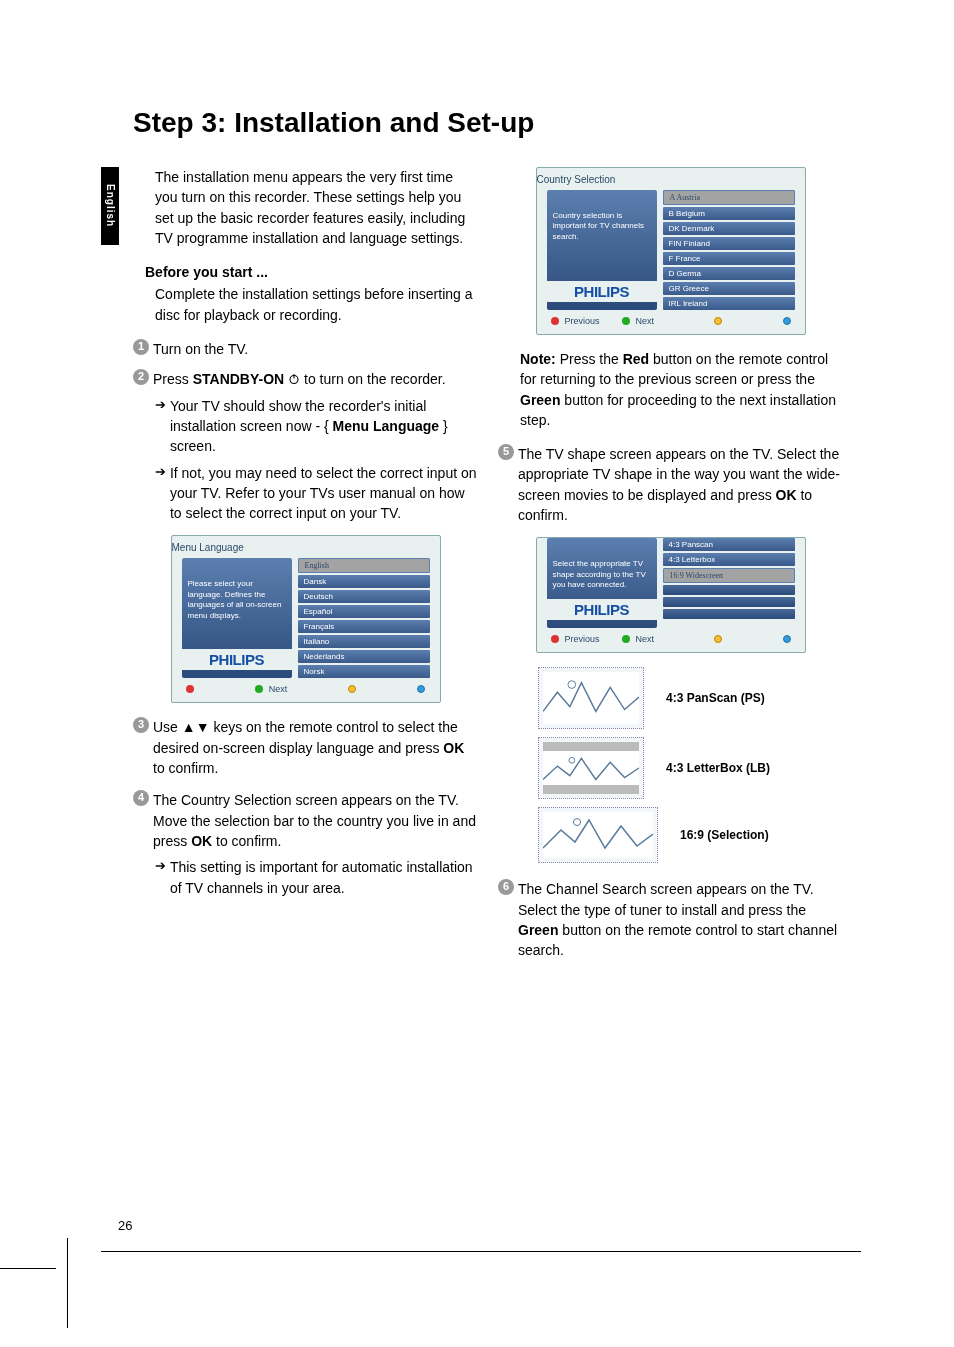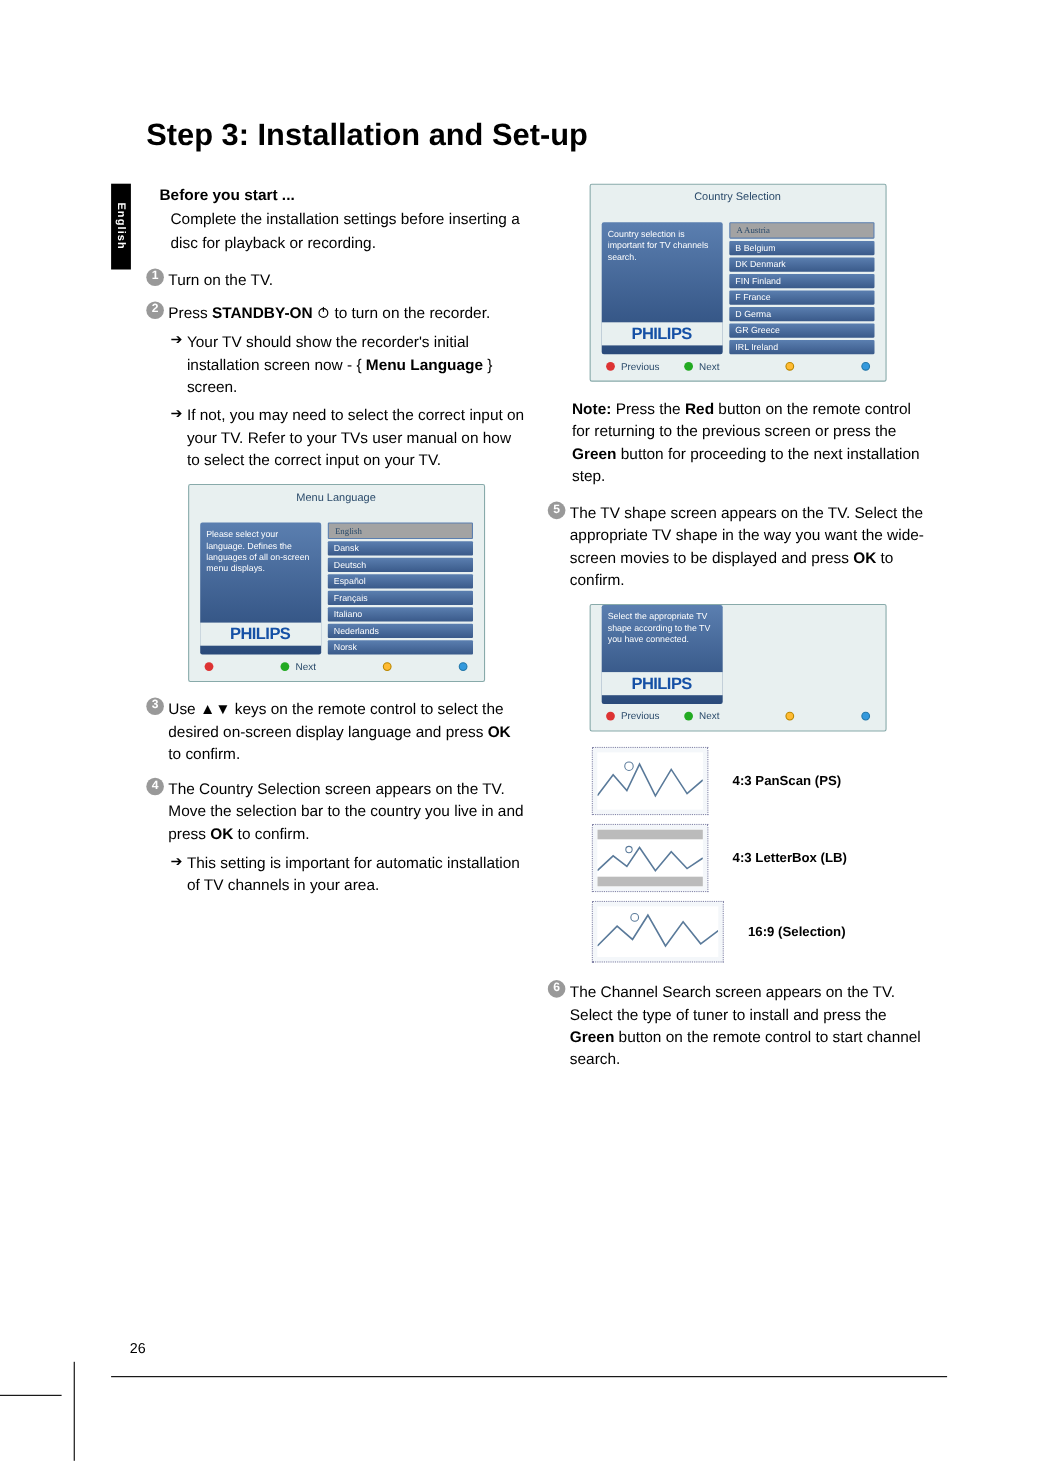--- a/index.html
+++ b/index.html
@@ -71,24 +71,24 @@
   
   .osd {
     width: 270px;
     border: 1px solid #8aa;
     border-radius: 2px;
     background: #e8f0f0;
     margin: 12px auto 14px auto;
     position: relative;
     padding-bottom: 8px;
   }
-  .osd-title { text-align: center; font-size: 10px; color: #2a4a6a; padding: 6px 0 17px 0; }
+  .osd-title { text-align: left; font-size: 10px; color: #2a4a6a; padding: 6px 0 5px 0; }
   .osd-body { display: flex; padding: 0 10px; gap: 6px; min-height: 90px; }
   .osd-left { width: 110px; font-size: 8px; color: #fff; background: linear-gradient(#5b7fb0, #2a4a7a); border-radius: 2px; padding: 6px; position: relative; }
-  .osd-left-text { line-height: 1.3; }
+  .osd-left-text { line-height: 1.3; margin-top: 15px; }
   .philips-logo { position: absolute; bottom: 8px; left: 0; right: 0; text-align: center; color: #1550a5; font-weight: 900; font-size: 15px; letter-spacing: -0.5px; background: none; }
   .osd-list { flex: 1; display: flex; flex-direction: column; gap: 2px; }
   .osd-item { font-size: 8px; color: #fff; background: linear-gradient(#5b7fb0, #3a5a8a); padding: 2px 6px; border-radius: 1px; }
   .osd-item.sel { background: #a3a3a3; color: #2a4a6a; border: 1px solid #5b7fb0; font-family: Liberation Serif, serif; }
   .osd-bottom { display: flex; align-items: center; gap: 6px; padding: 6px 14px 0 14px; font-size: 9px; color: #2a4a6a; }
   .dot { width: 8px; height: 8px; border-radius: 50%; display: inline-block; }
   .dot.red { background: #d33; }
   .dot.green { background: #2a2; }
   .dot.yellow { background: #fb3; border: 0.5px solid #b80; }
   .dot.blue { background: #39d; border: 0.5px solid #27a; }
@@ -118,20 +118,21 @@
   svg.m { width: 100%; height: 100%; }
 </style>
 </head>
 <body>
 
 <div class="lang-tab">English</div>
 
 <div class="page-title">Step 3: Installation and Set-up</div>
 
 <div class="left-col">
+  <p class="body-text indented">The installation menu appears the very first time you turn on this recorder. These settings help you set up the basic recorder features easily, including TV programme installation and language settings.</p>
 
   <p class="body-text indented" style="margin-bottom:2px;margin-left:12px;"><b>Before you start ...</b></p>
   <p class="body-text indented">Complete the installation settings before inserting a disc for playback or recording.</p>
 
   <div class="step-line">
     <span class="step-circle">1</span>
     <span class="txt">Turn on the TV.</span>
   </div>
 
   <div class="step-line" style="margin-top:10px;">
@@ -240,20 +241,28 @@
     <span class="step-circle">5</span>
     <span class="txt"><span>The TV shape screen appears on the TV. Select the appropriate TV shape in the way you want the wide-screen movies to be displayed and press </span><b>OK</b><span> to confirm.</span></span>
   </div>
 
   <div class="osd">
     <div class="osd-body">
       <div class="osd-left">
         <div class="osd-left-text">Select the appropriate TV shape according to the TV you have connected.</div>
         <div class="philips-logo" style="background:#e8f0f0; padding:2px 0;">PHILIPS</div>
       </div>
+      <div class="osd-list">
+        <div class="osd-item">4:3 Panscan</div>
+        <div class="osd-item">4:3 Letterbox</div>
+        <div class="osd-item sel">16:9 Widescreen</div>
+        <div class="osd-item" style="background:linear-gradient(#4a6a9a,#2a4a7a);height:10px;"></div>
+        <div class="osd-item" style="background:linear-gradient(#4a6a9a,#2a4a7a);height:10px;"></div>
+        <div class="osd-item" style="background:linear-gradient(#4a6a9a,#2a4a7a);height:10px;"></div>
+      </div>
     </div>
     <div class="osd-bottom">
       <span class="dot red"></span>
       <span>Previous</span>
       <span style="width:10px;"></span>
       <span class="dot green"></span>
       <span>Next</span>
       <span class="spacer"></span>
       <span class="dot yellow"></span>
       <span class="spacer"></span>

